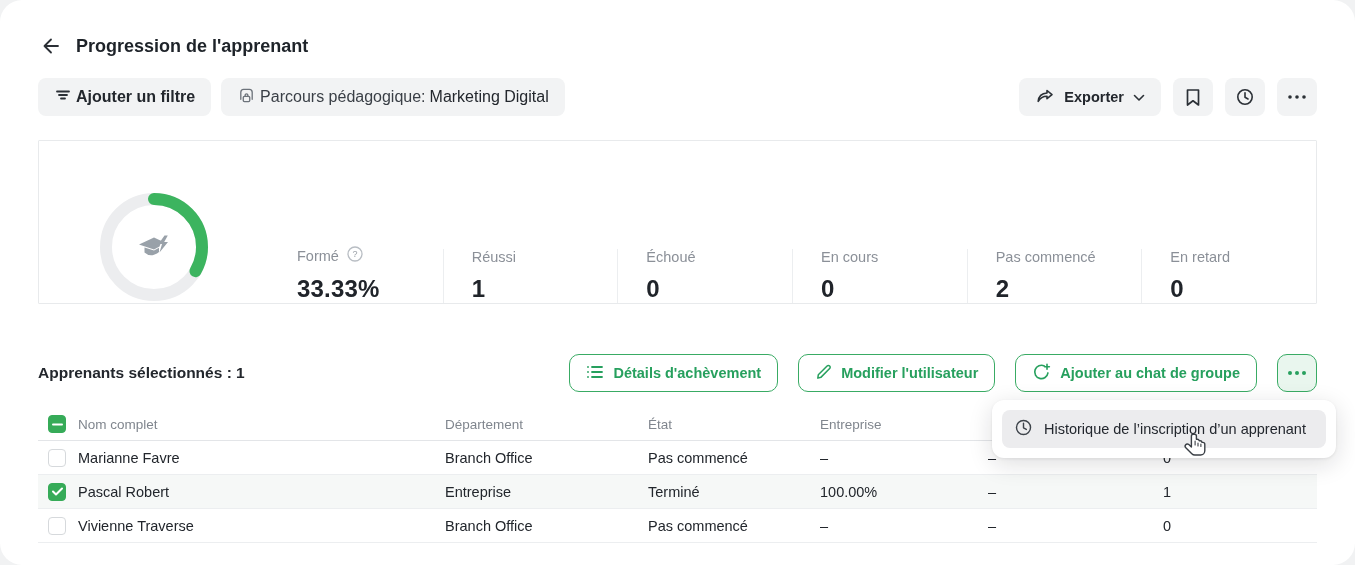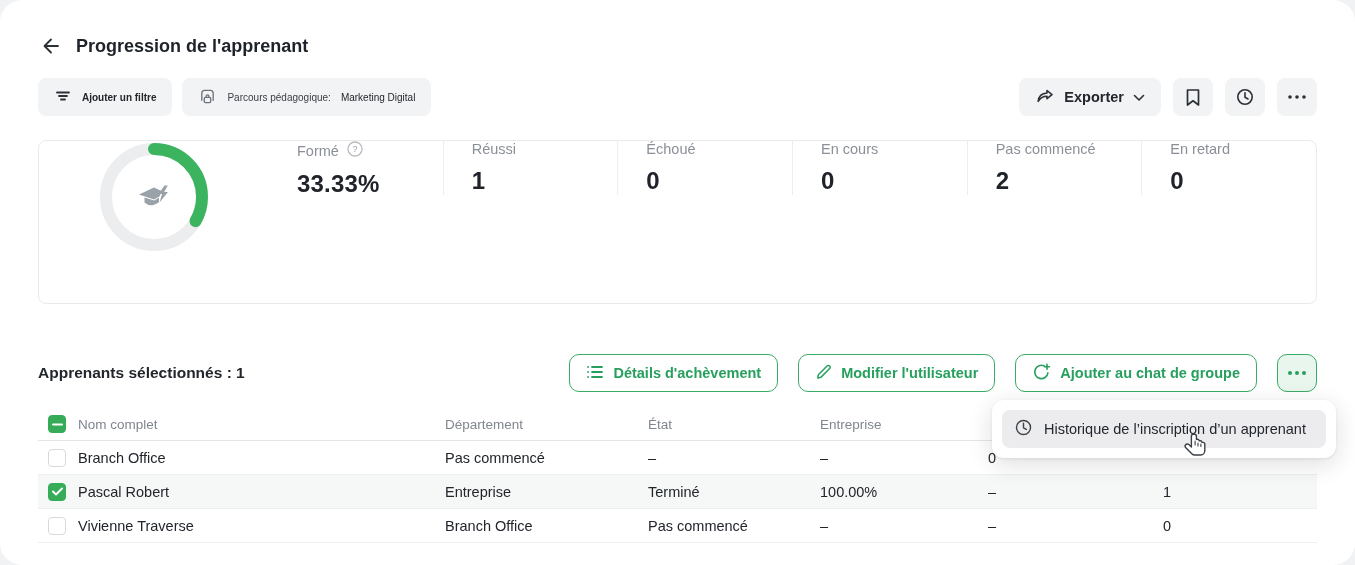--- a/index.html
+++ b/index.html
@@ -11,39 +11,39 @@
   }
   
   .page-header { display:flex; align-items:center; gap:14px; padding:34px 38px 0 38px; }
   .back-btn { width:24px; height:24px; display:flex; align-items:center; justify-content:center; cursor:pointer; }
   .page-title { font-size:18px; font-weight:700; color:#1e2329; }
 
   
   .toolbar { display:flex; justify-content:space-between; align-items:center; margin:20px 38px 0 38px; }
   .chips { display:flex; gap:10px; }
   .chip {
-    display:flex; align-items:center; gap:10px; height:38px; padding:0 16px;
-    background:#f2f3f4; border-radius:8px; font-size:10px; color:#23272d; cursor:pointer;
+    display:flex; align-items:center; gap:4px; height:38px; padding:0 16px;
+    background:#f2f3f4; border-radius:8px; font-size:16px; color:#23272d; cursor:pointer;
   }
   .chip .bold { font-weight:400; }
   .chip-label { font-weight:700; }
   .chip2-text { color:#3a3f46; }
   .right-tools { display:flex; gap:12px; align-items:center; }
   .tool-btn {
     display:flex; align-items:center; justify-content:center; gap:9px;
     height:38px; background:#f2f3f4; border-radius:8px; border:none; cursor:pointer;
     font-size:14.5px; font-weight:700; color:#23272d; font-family:inherit;
   }
   .export-btn { padding:0 16px; }
   .icon-btn { width:40px; }
 
   
   .stats-card {
-    display:flex; align-items:flex-start; margin:24px 38px 0 38px; height:164px;
-    border:1px solid #e8eaec; border-radius:8px; background:#fff;
+    display:flex; align-items:flex-end; margin:24px 38px 0 38px; height:164px;
+    border:1px solid #e8eaec; border-radius:1px; background:#fff;
   }
   .donut-wrap { width:230px; display:flex; justify-content:center; align-items:center; }
   .donut { position:relative; width:112px; height:112px; }
   .donut svg { display:block; }
   .donut-center { position:absolute; inset:0; display:flex; align-items:center; justify-content:center; }
   .stat-col { flex:1; padding-left:28px; }
   .stat-col + .stat-col { border-left:1px solid #eceef0; }
   .stat-col .lbl { display:flex; align-items:center; gap:8px; font-size:14.5px; color:#8b9098; }
   .stat-col .val { margin-top:10px; font-size:24px; font-weight:700; color:#20242a; letter-spacing:.2px; }
   .stat-col.first { border-left:none; }
@@ -274,20 +274,21 @@
       <span class="cell">Nom complet</span>
       <span class="cell">Département</span>
       <span class="cell">État</span>
       <span class="cell">Entreprise</span>
       <span class="cell"></span>
       <span class="cell"></span>
     </div>
 
     <div class="t-row">
       <span class="cb unchecked"></span>
+      <span class="cell">Marianne Favre</span>
       <span class="cell">Branch Office</span>
       <span class="cell">Pas commencé</span>
       <span class="cell">–</span>
       <span class="cell">–</span>
       <span class="cell">0</span>
     </div>
 
     <div class="t-row row-selected">
       <span class="cb green">
         <svg width="11" height="9" viewBox="0 0 11 9">

